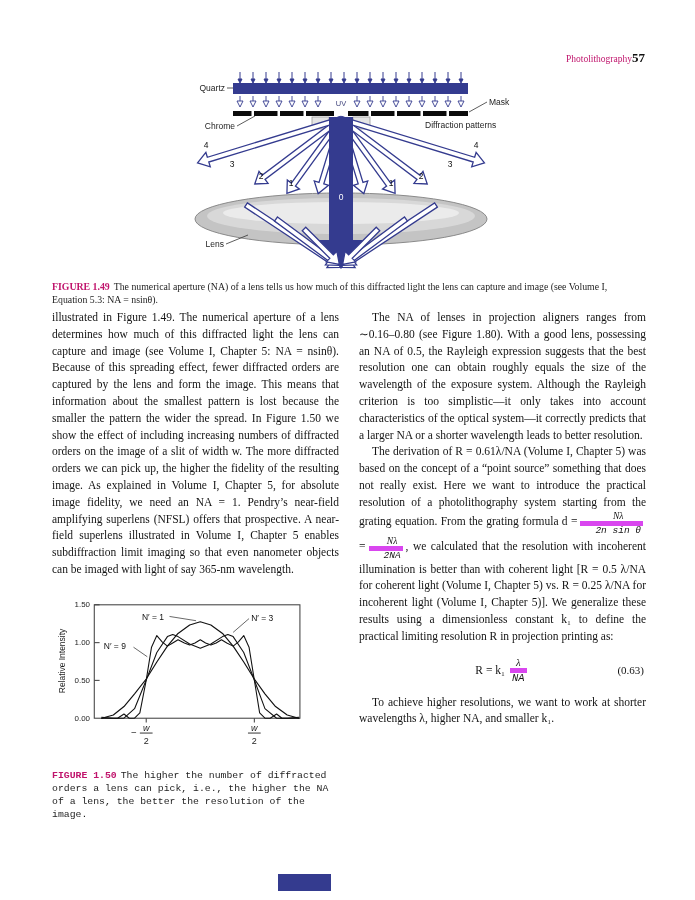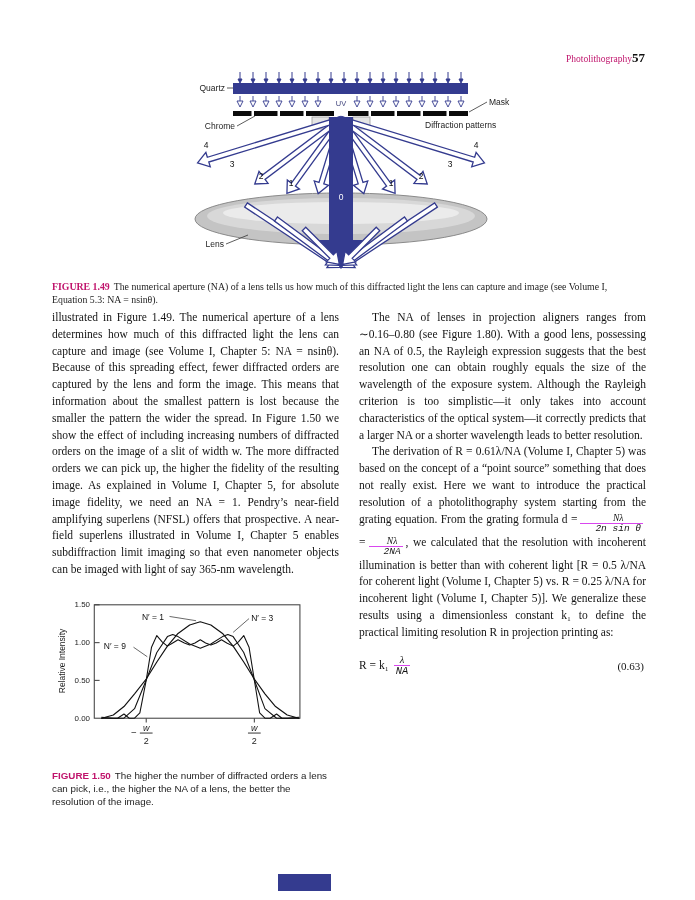--- a/index.html
+++ b/index.html
@@ -27,33 +27,33 @@
   .col{position:absolute;top:309px;width:287px;font-size:11.5px;line-height:16.8px;
        text-align:justify;}
   .left-col{left:52px;}
   .right-col{left:359px;}
   .col p{margin:0;}
   .col p.indent{text-indent:13px;}
 
   
   .frac{display:inline-block;vertical-align:-8px;text-align:center;font-size:9.5px;
         line-height:10px;margin:0 3px;font-style:italic;}
-  .frac .num{display:block;border-bottom:1px solid #d946ef;padding:0 2px;}
+  .frac .num{display:block;border-bottom:5px solid #d946ef;padding:0 2px;}
   .frac .den{display:block;padding:0 2px;font-family:Liberation Mono, monospace;}
 
   
-  .equation{position:relative;display:flex;align-items:center;justify-content:flex-start;
+  .equation{position:relative;display:flex;align-items:center;justify-content:center;
             margin:12px 0 10px 0;min-height:26px;}
   .eq-body{display:inline-flex;align-items:center;font-size:11.5px;}
   .eq-frac{vertical-align:middle;margin-left:5px;font-size:10.5px;line-height:11px;}
   .eq-number{position:absolute;right:2px;top:50%;transform:translateY(-50%);font-size:11px;}
 
   
   .chart-wrap{margin:16px 0 0 2px;}
-  .cap150{position:static;margin-top:12px;width:283px;}
+  .cap150{position:static;margin-top:12px;width:283px;font-family:Liberation Mono, monospace;}
   .left-col .caption{display:block;}
 
   
   .page-tab{position:absolute;left:278px;top:874px;width:53px;height:17px;background:#343b8f;}
 </style>
 </head>
 <body>
 
 <div class="page">
 
@@ -312,16 +312,17 @@
       <span class="eq-body">
         <span>R = k₁</span>
           <span class="frac eq-frac">
             <span class="num">λ</span>
             <span class="den">NA</span>
           </span>
       </span>
       <span class="eq-number">(0.63)</span>
     </div>
 
+    <p class="indent">To achieve higher resolutions, we want to work at shorter wavelengths λ, higher NA, and smaller k₁.</p>
   </div>
 
   <div class="page-tab"></div>
 </div>
 
 </body></html>

